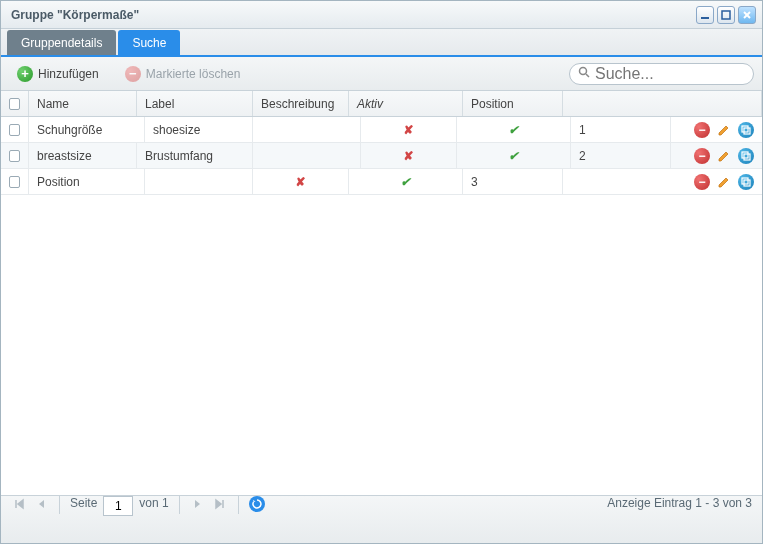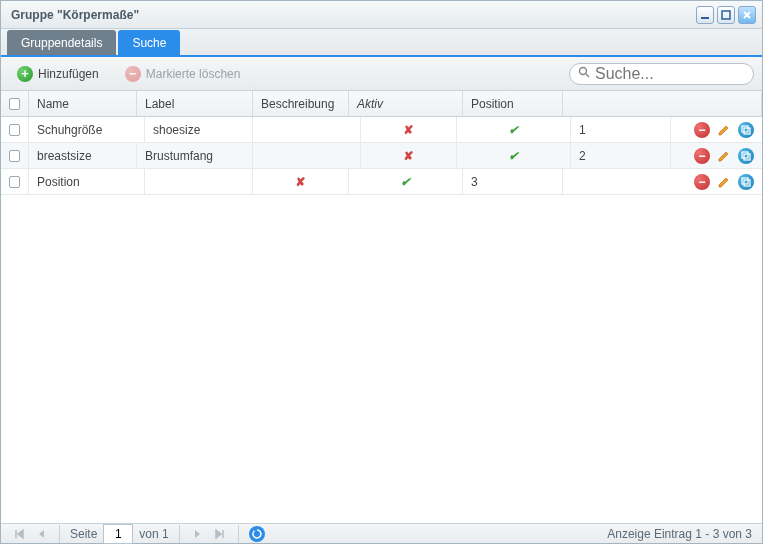--- a/index.html
+++ b/index.html
@@ -47,21 +47,21 @@
 .chk { width: 12px; height: 12px; border: 1px solid #9aaab5; border-radius: 2px; background: #fff; }
 .mark { font-weight: bold; font-size: 12px; }
 .x { color: #d24545; }
 .v { color: #3fa13f; }
 .ract { width: 16px; height: 16px; border-radius: 50%; display: flex; align-items: center; justify-content: center; cursor: pointer; }
 .ract.del { background: radial-gradient(circle at 30% 30%, #f07070, #c03030); color: #fff; font-weight: bold; font-size: 12px; }
 .ract.edit svg { display: block; }
 .ract.dup { background: radial-gradient(circle at 30% 30%, #4fb8e8, #1a7fb8); color: #fff; }
 .ract.dup svg { display: block; }
 
-.pager { height: 20px; border-top: 1px solid #c8d2d9; background: linear-gradient(#f4f6f7,#e8ecee); display: flex; align-items: center; padding: 8px 10px; gap: 6px; }
+.pager { height: 48px; border-top: 1px solid #c8d2d9; background: linear-gradient(#f4f6f7,#e8ecee); display: flex; padding: 0 10px; gap: 6px; }
 .pg-btn { width: 16px; height: 16px; display:flex; align-items:center; justify-content:center; cursor: pointer; color: #6b7a85; }
 .pg-btn.disabled { color: #b5bfc6; cursor: default; }
 .pg-input { width: 30px; height: 20px; border: 1px solid #b8c4cd; text-align: center; font-size: 12px; }
 .pg-text { color: #5a6a75; font-size: 12px; }
 .pg-sep { width: 1px; height: 18px; background: #c8d2d9; margin: 0 4px; }
 .pg-refresh { width: 16px; height: 16px; display:flex; align-items:center; justify-content:center; background: #2a8de9; border-radius:50%; color:#fff; cursor:pointer; }
 .pager-spacer { flex: 1; }
 </style>
 </head>
 <body>

